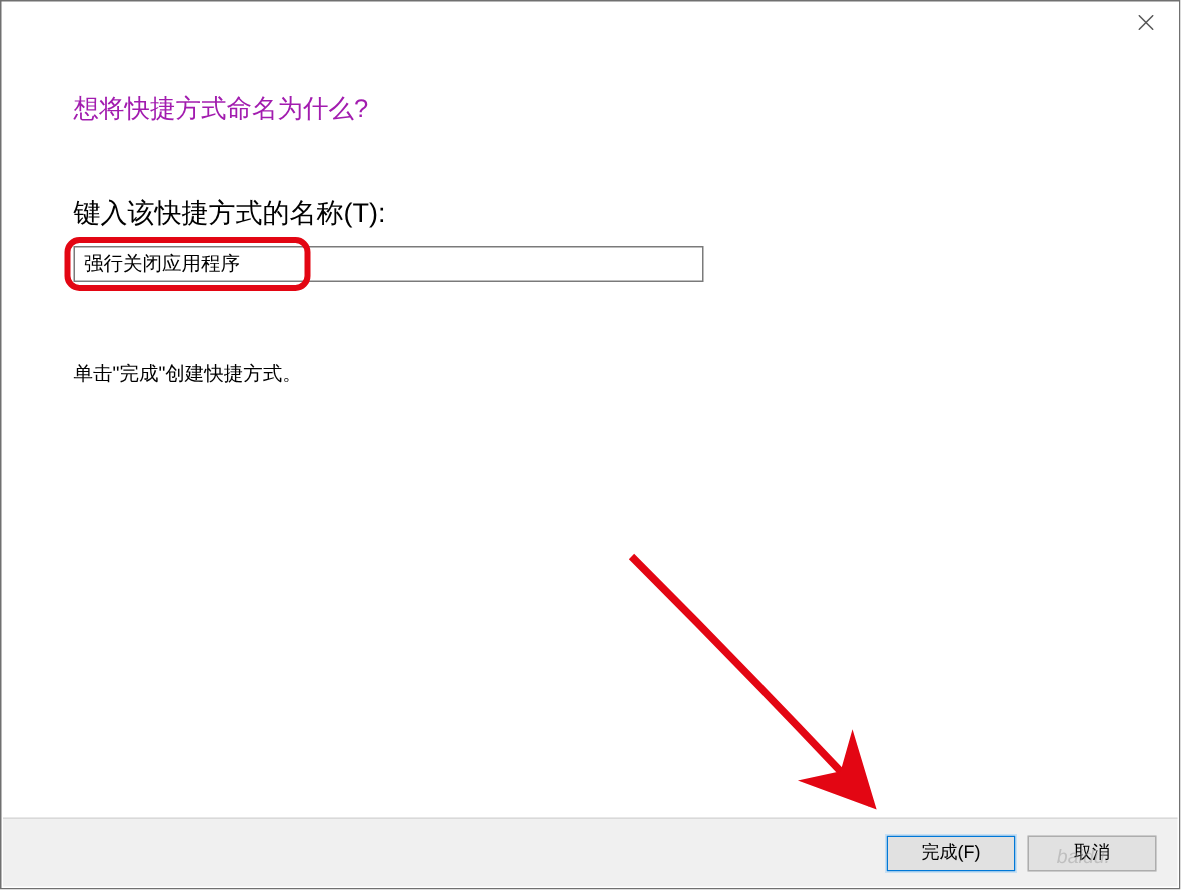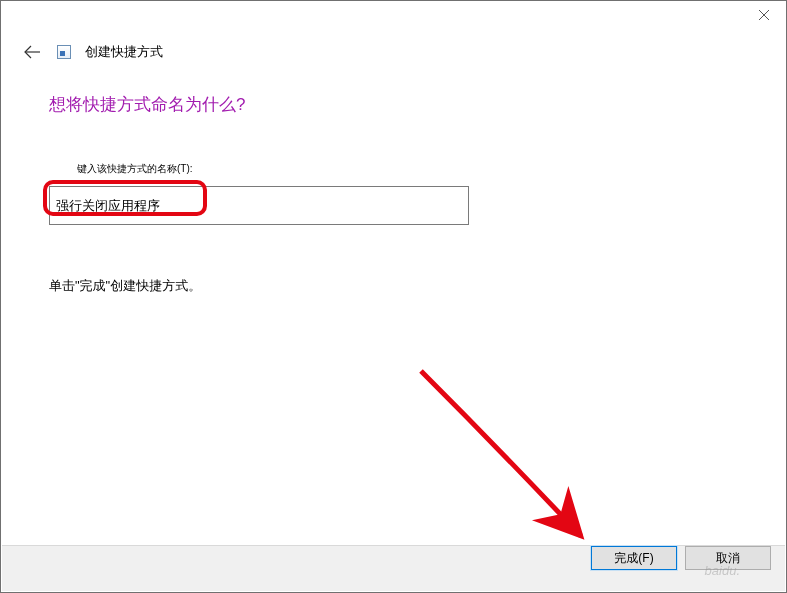--- a/index.html
+++ b/index.html
@@ -62,32 +62,31 @@
   }
   .content {
     padding: 30px 0 0 48px;
   }
   .heading {
     color: #a21caf;
     font-size: 17px;
     margin-bottom: 46px;
   }
   .label {
-    font-size: 10px;
+    font-size: 18px;
     margin-bottom: 10px;
-    margin-left: 28px;
   }
   .input-wrap {
     position: relative;
     width: 420px;
     margin-bottom: 52px;
   }
   .text-input {
     width: 420px;
-    height: 39px;
+    height: 24px;
     border: 1px solid #7a7a7a;
     font-size: 13px;
     padding: 2px 6px;
     font-family: inherit;
     background: #fff;
   }
   .highlight-box {
     position: absolute;
     left: -6px; top: -6px;
     width: 164px; height: 36px;
@@ -99,21 +98,21 @@
     font-size: 13px;
   }
   .footer {
     position: absolute;
     left: 1px; right: 1px; bottom: 1px;
     height: 46px;
     background: #f0f0f0;
     border-top: 1px solid #d9d9d9;
     display: flex;
     justify-content: flex-end;
-    align-items: flex-start;
+    align-items: center;
     padding-right: 14px;
     gap: 8px;
   }
   .btn {
     min-width: 86px;
     height: 24px;
     background: #e1e1e1;
     border: 1px solid #adadad;
     font-size: 12px;
     font-family: inherit;
@@ -144,30 +143,20 @@
 
   <div class="titlebar">
     <div class="close">
       <svg viewBox="0 0 10 10">
         <line x1="0" y1="0" x2="10" y2="10" stroke="#555" stroke-width="1"></line>
         <line x1="10" y1="0" x2="0" y2="10" stroke="#555" stroke-width="1"></line>
       </svg>
     </div>
   </div>
 
-  <div class="header-row">
-    <div class="back-arrow">
-      <svg viewBox="0 0 18 14">
-        <line x1="2" y1="7" x2="17" y2="7" stroke="#333" stroke-width="1.2"></line>
-        <polyline points="8,1 2,7 8,13" fill="none" stroke="#333" stroke-width="1.2"></polyline>
-      </svg>
-    </div>
-    <div class="shortcut-icon"></div>
-    <div class="header-title">创建快捷方式</div>
-  </div>
 
   <div class="content">
     <div class="heading">想将快捷方式命名为什么?</div>
 
     <div class="label">键入该快捷方式的名称(T):</div>
 
     <div class="input-wrap">
       <input type="text" class="text-input" value="强行关闭应用程序" style="">
       <div class="highlight-box"></div>
     </div>

